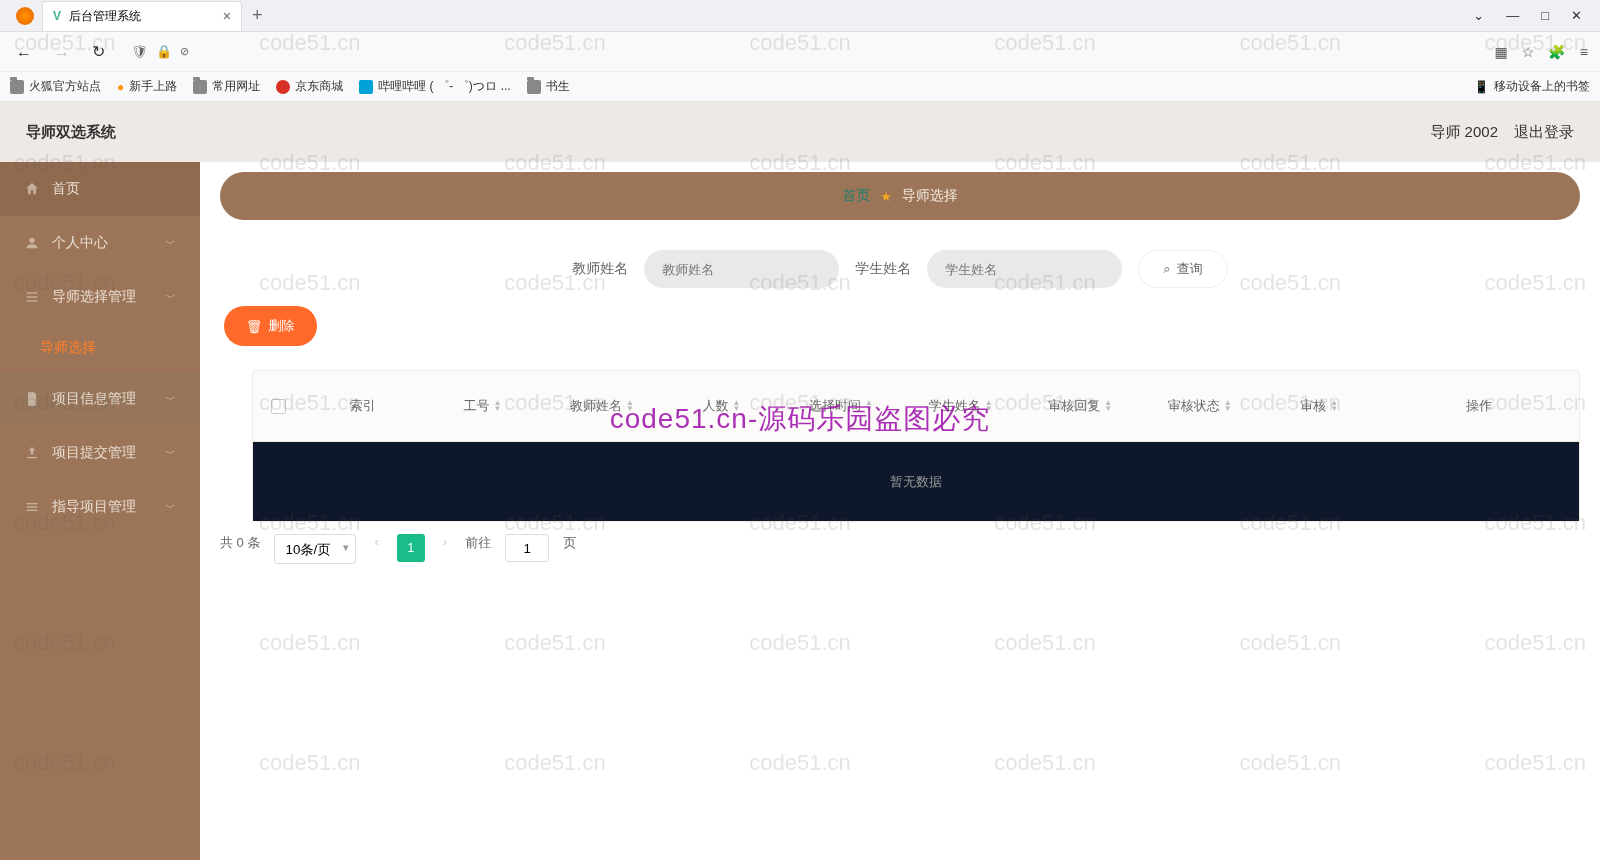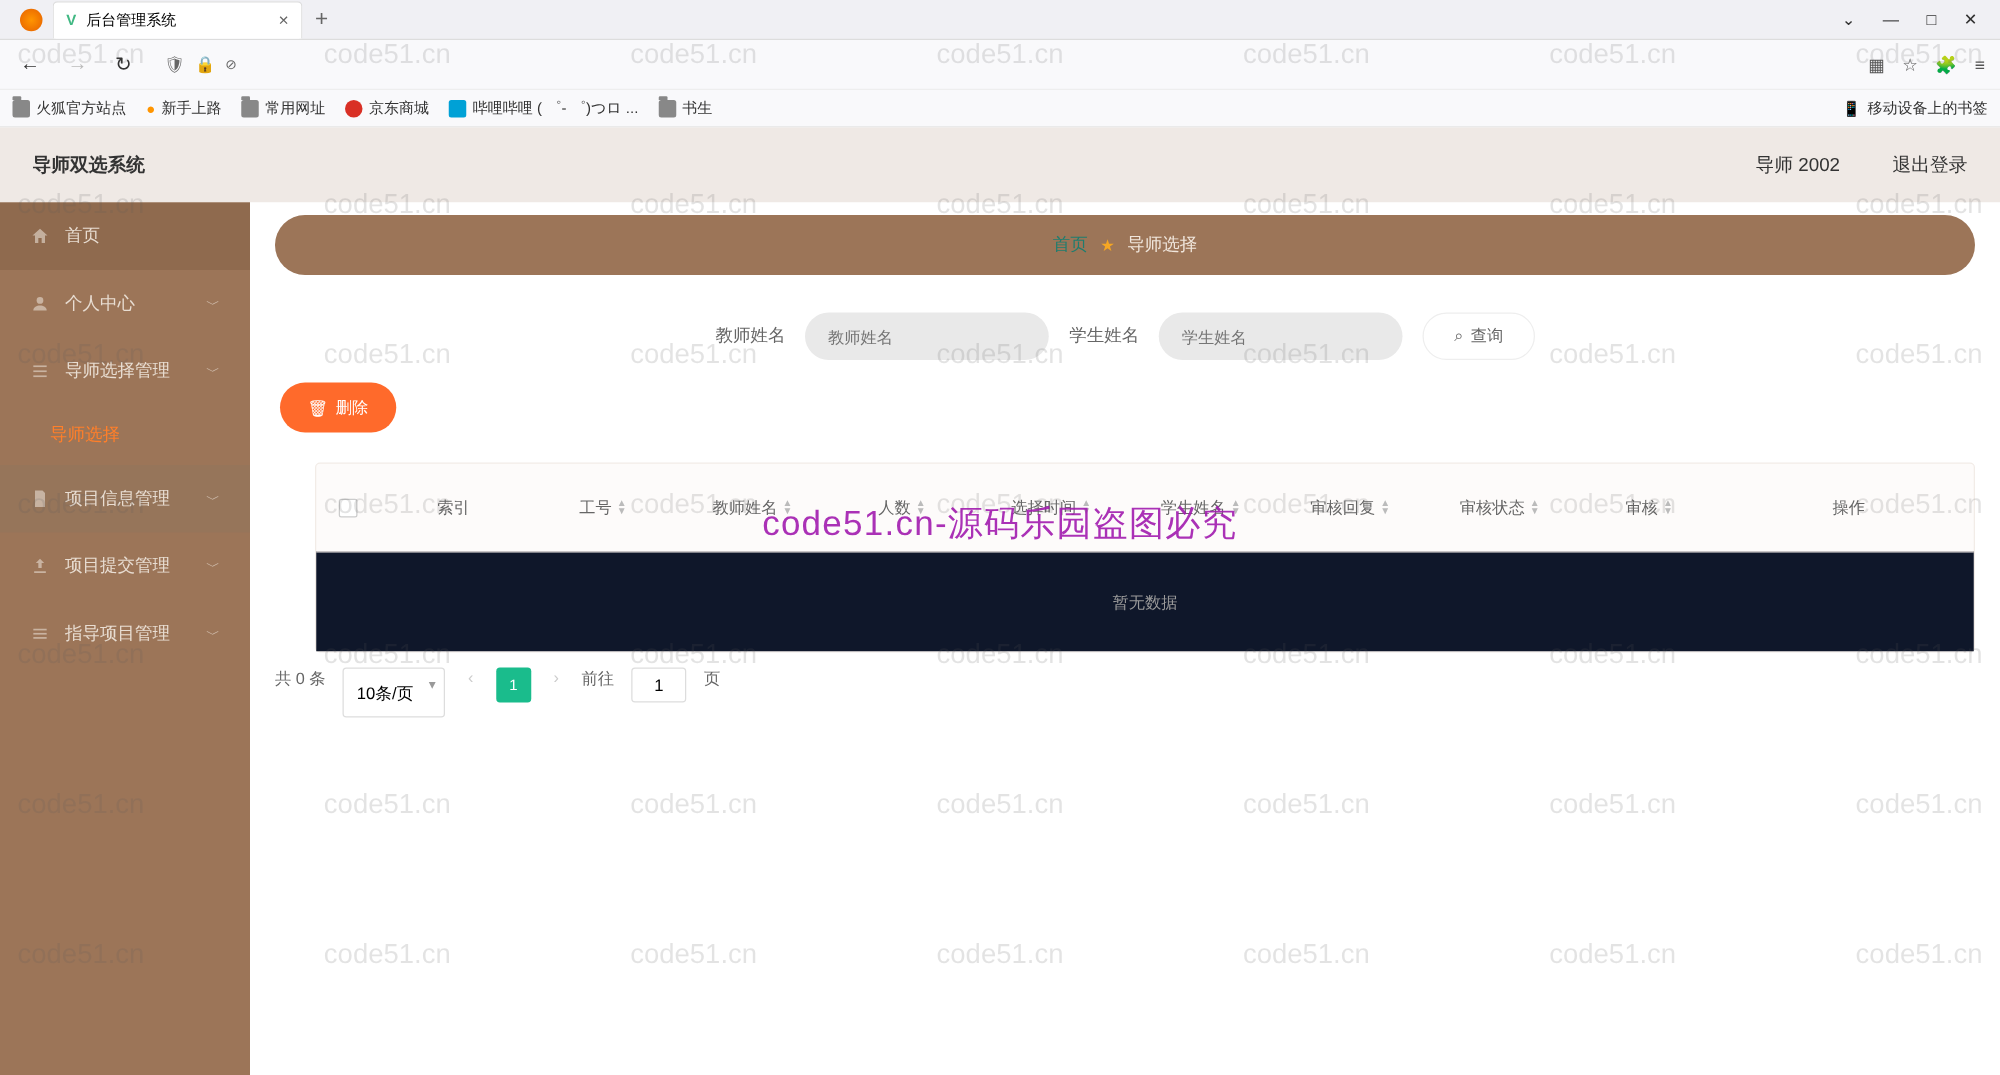--- a/index.html
+++ b/index.html
@@ -29,21 +29,21 @@
 .bk-icon { width: 14px; height: 14px; display: inline-block; }
 .bk-folder { background: #888; mask: none; border-radius: 2px; position: relative; }
 .bk-folder::before { content:""; position:absolute; top:-3px; left:0; width:7px; height:3px; background:#888; border-radius:1px 1px 0 0; }
 .bk-red { background: #d93025; border-radius: 50%; }
 .bk-teal { background: #00a1d6; border-radius: 2px; }
 .bookmarks-right { margin-left: auto; }
 
 
 .app-header { height: 60px; background: #efe9e5; display: flex; align-items: center; padding: 0 26px; }
 .app-title { font-size: 15px; font-weight: 600; color: #333; }
-.header-right { margin-left: auto; display: flex; gap: 42px; font-size: 15px; color: #333; }
+.header-right { margin-left: auto; display: flex; gap: 16px; font-size: 15px; color: #333; }
 .header-right span { cursor: pointer; }
 
 .app-body { display: flex; height: 698px; }
 .sidebar { width: 200px; background: #9c7558; color: #e8ddd2; display: flex; flex-direction: column; font-size: 14px; }
 .side-item { height: 54px; display: flex; align-items: center; padding: 0 24px; gap: 12px; cursor: pointer; }
 .side-item.home { background: #8f6a4e; }
 .side-item.hover { background: #96755a; }
 .side-icon { width: 16px; height: 16px; opacity: 0.6; }
 .sub-item { height: 48px; display: flex; align-items: center; padding-left: 40px; cursor: pointer; }
 .sub-item.active { color: #ff7f2a; }
@@ -65,21 +65,21 @@
 .table-wrap { margin-top: 24px; border: 1px solid #f2ece7; border-radius: 4px; background: #fdfbfa; margin-left: 32px; }
 .table-head { display: flex; height: 70px; align-items: center; font-size: 13px; color: #666; }
 .th { flex: 1; text-align: center; display: flex; align-items: center; justify-content: center; gap: 4px; padding: 0 6px; }
 .th.check { flex: 0 0 50px; }
 .th.op { flex: 0 0 200px; }
 .sort { display: inline-flex; flex-direction: column; font-size: 8px; line-height: 6px; color: #bbb; cursor: pointer; }
 .checkbox { width: 15px; height: 15px; border: 1px solid #ccc; border-radius: 2px; background: #fff; cursor: pointer; }
 .table-empty { height: 80px; display: flex; align-items: center; justify-content: center; background: #0f172a; color: #999; font-size: 13px; border-top: 1px solid #f2ece7; }
 
 .pagination { display: flex; align-items: flex-start; gap: 14px; margin-top: 12px; font-size: 13px; color: #666; }
-.page-size { height: 40px; border: 1px solid #ddd; border-radius: 3px; padding: 0 24px 0 10px; background: #fff; cursor: pointer; appearance: none; position: relative; }
+.page-size { height: 30px; border: 1px solid #ddd; border-radius: 3px; padding: 0 24px 0 10px; background: #fff; cursor: pointer; appearance: none; position: relative; }
 .page-size-wrap { position: relative; }
 .page-size-wrap::after { content: "▾"; position: absolute; right: 8px; top: 7px; color: #999; font-size: 11px; pointer-events: none; }
 .pg-arrow { color: #ccc; cursor: pointer; padding: 0 4px; }
 .pg-num { width: 28px; height: 28px; background: #1abc8c; color: #fff; border-radius: 3px; display: flex; align-items: center; justify-content: center; font-size: 12px; cursor: pointer; }
 .page-input { width: 44px; height: 28px; border: 1px solid #ddd; border-radius: 3px; text-align: center; }
 
 .watermark { position: absolute; left: 0; top: 0; width: 100%; height: 100%; pointer-events: none; z-index: 99; }
 .wm-row { display: flex; justify-content: space-between; padding: 0 14px; opacity: 0.16; color: #5a5a5a; font-size: 22px; font-family: Arial, sans-serif; }
 .wm-big { position: absolute; left: 50%; top: 400px; transform: translateX(-50%); color: #a21caf; font-size: 28px; font-weight: 500; opacity: 0.9; letter-spacing: 1px; }
 </style>

